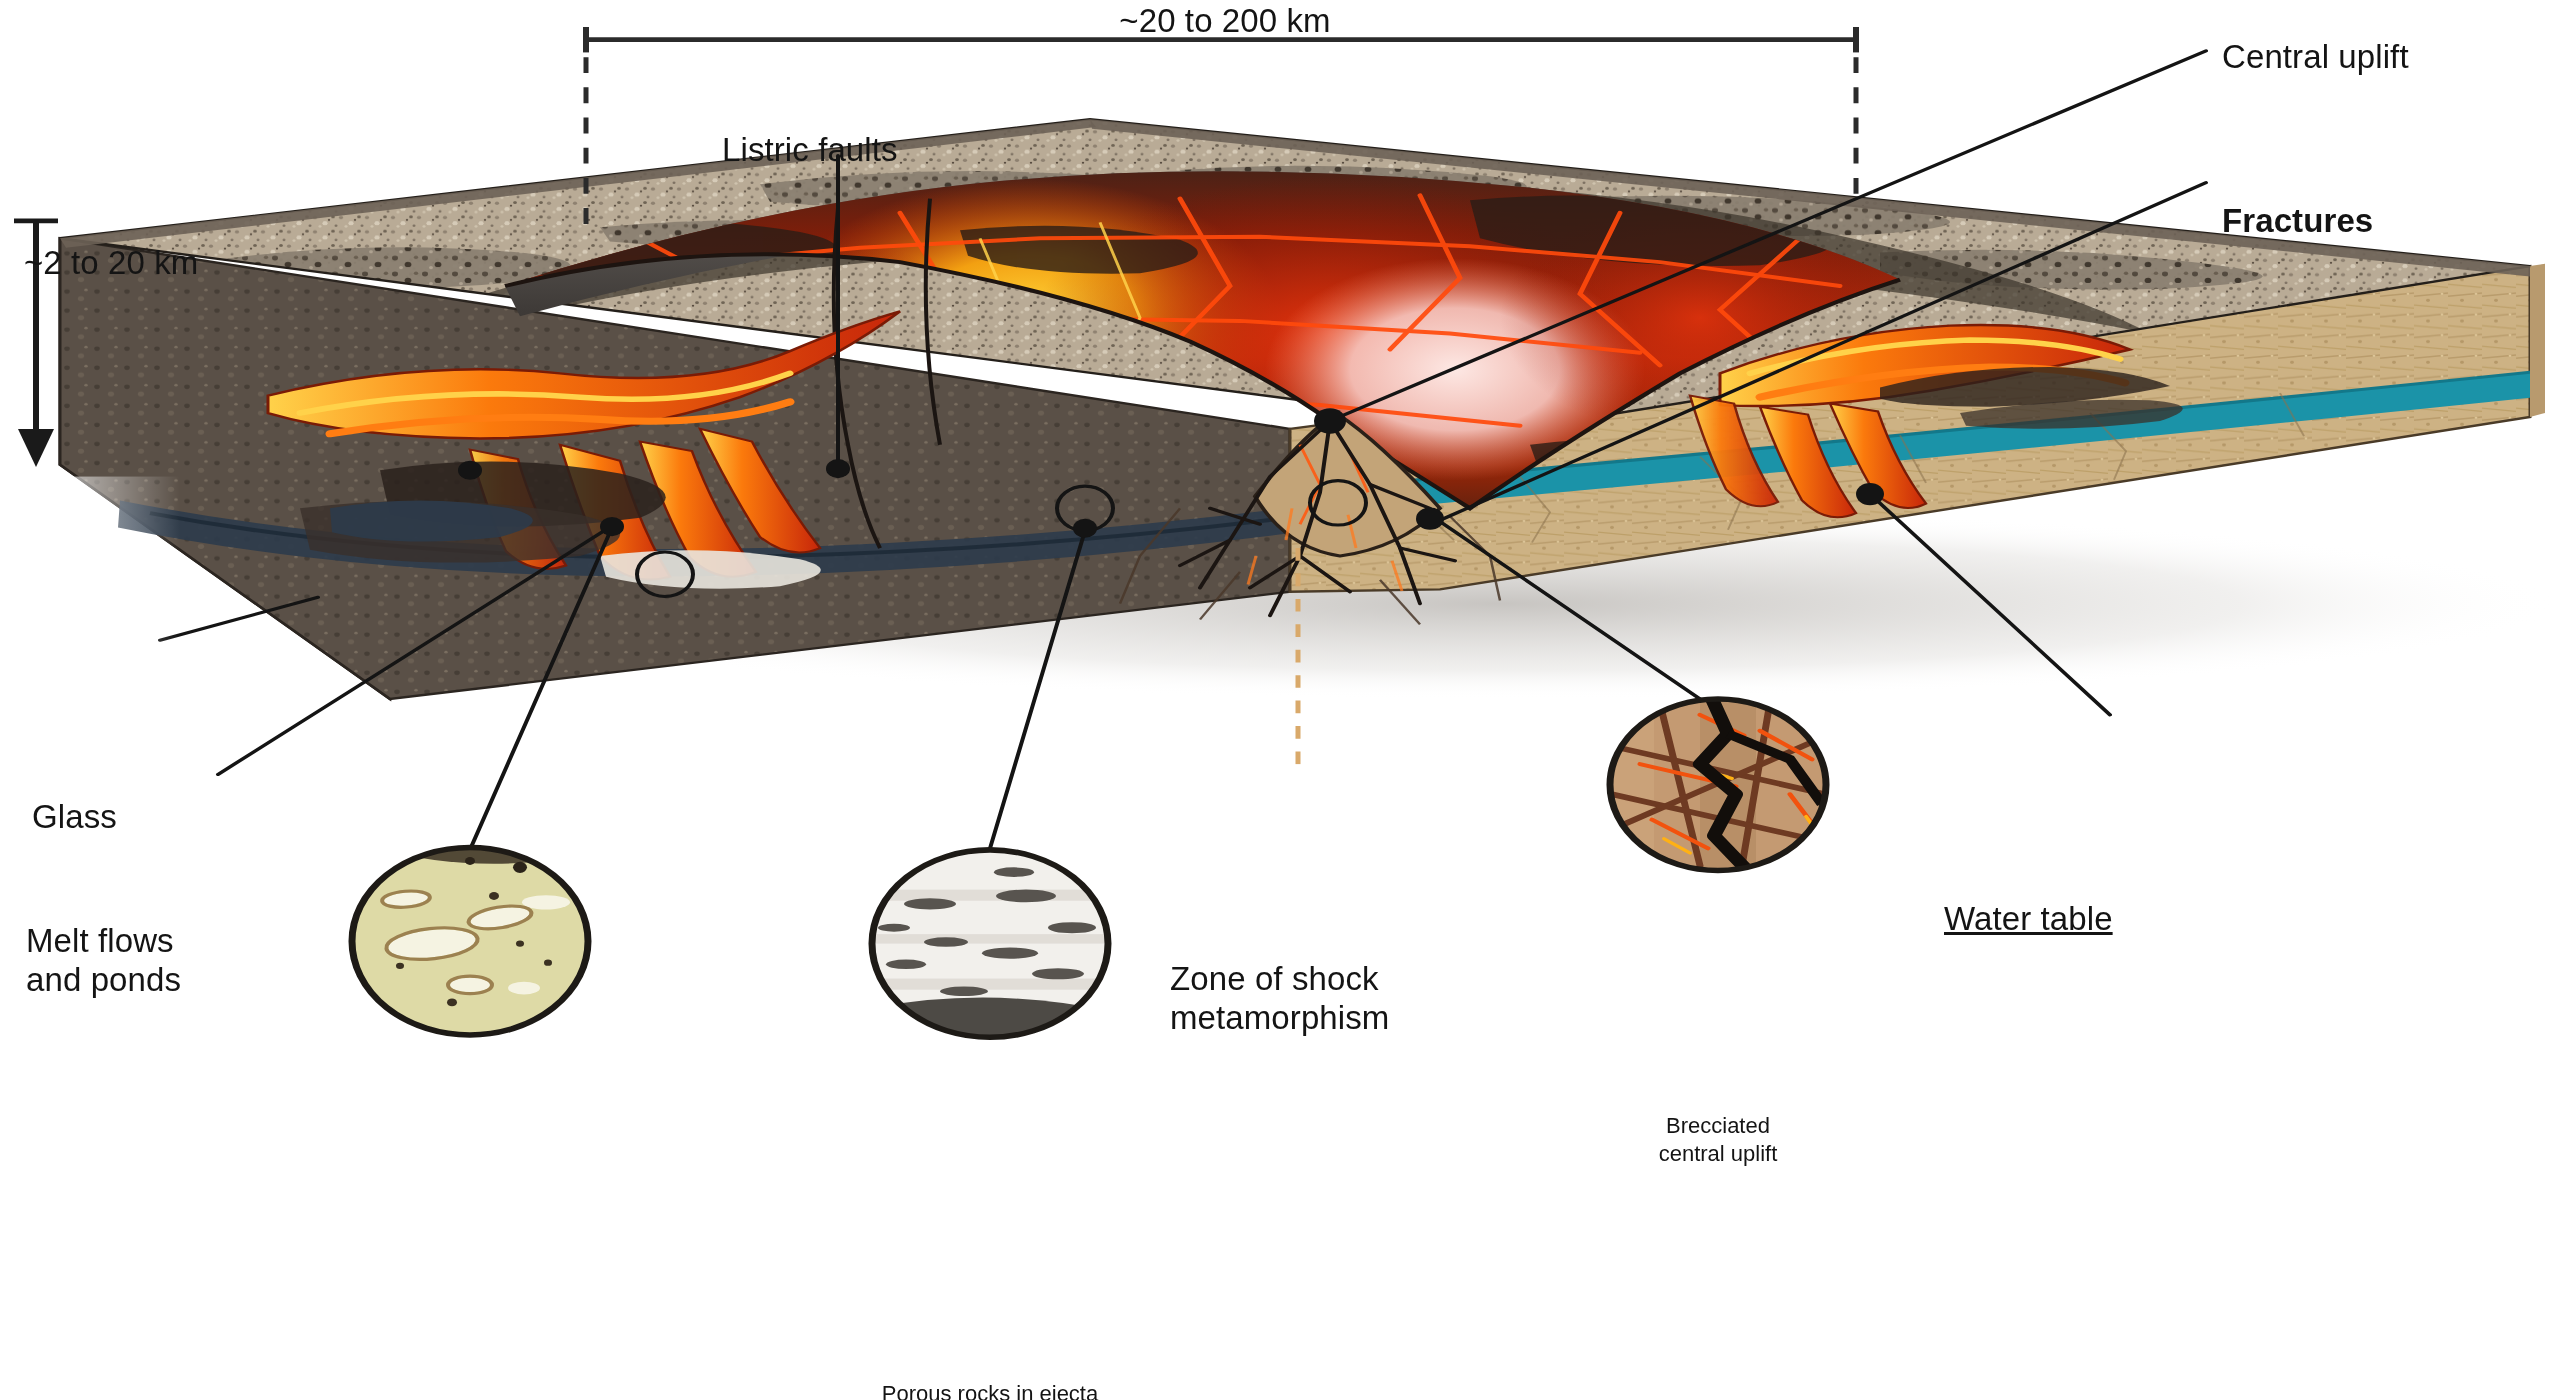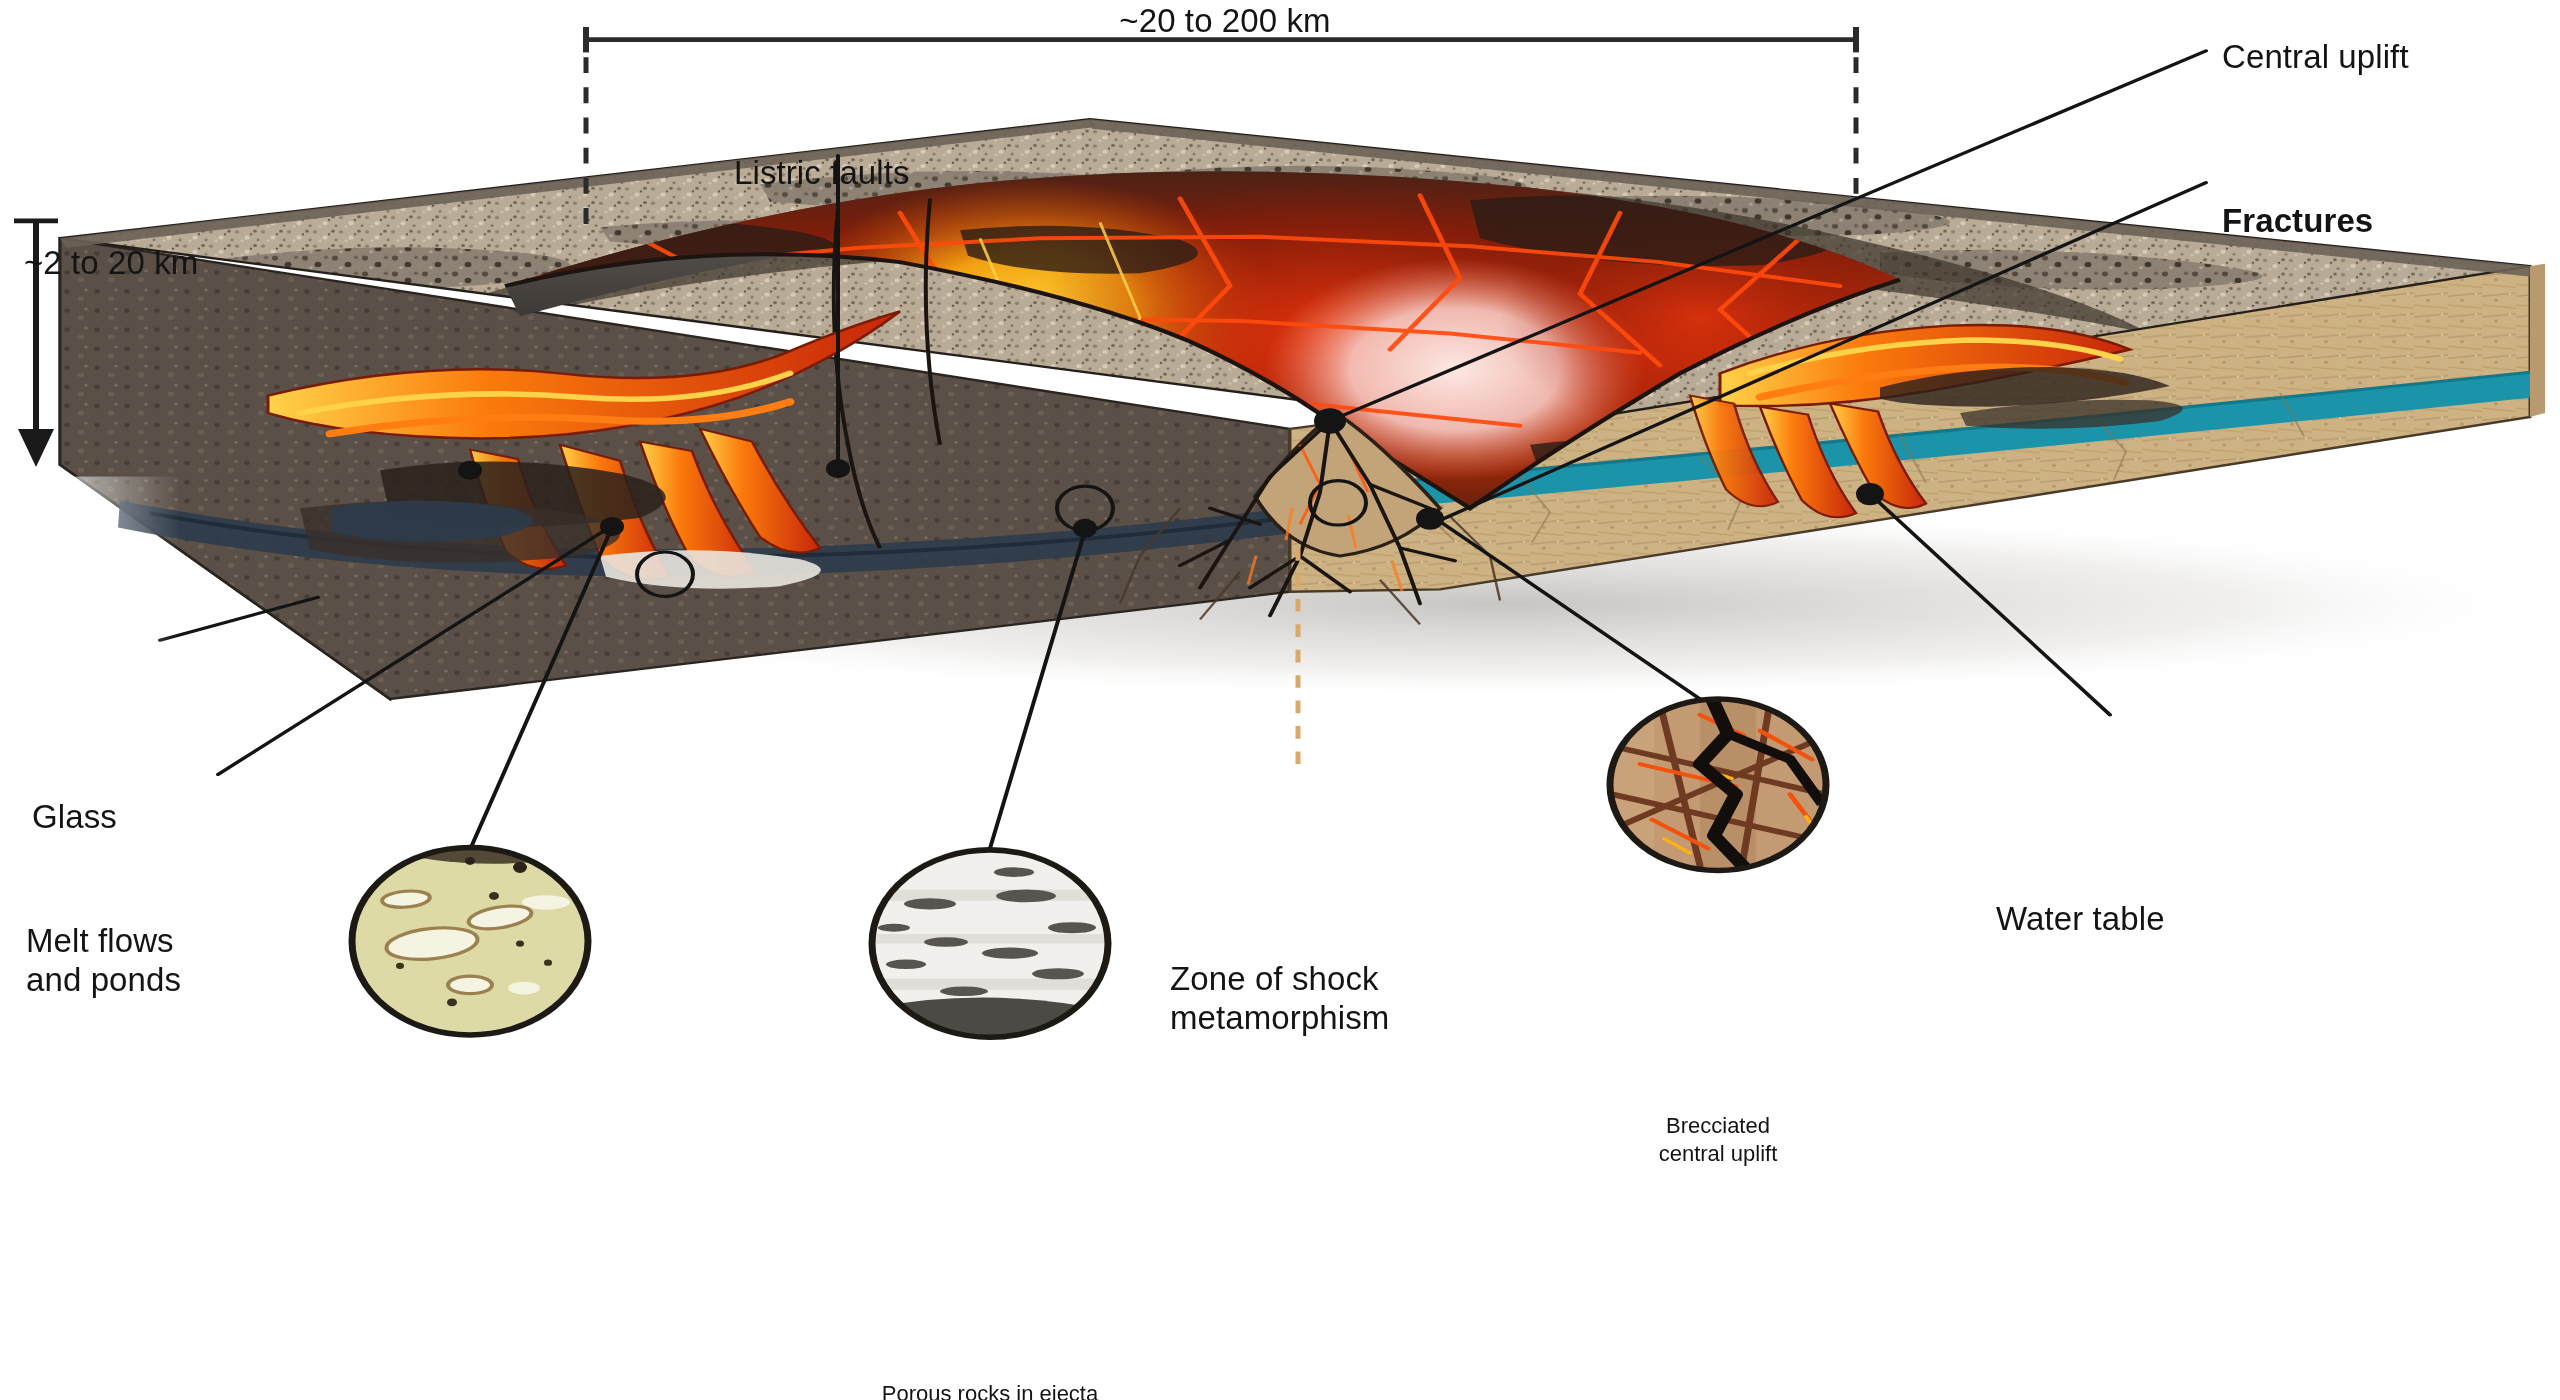--- a/index.html
+++ b/index.html
@@ -445,27 +445,27 @@
   </g>
   <circle cx="1718" cy="988" r="108" fill="none" stroke="#1d1a16" stroke-width="7"></circle>
 
   <rect x="0" y="600" width="180" height="800" fill="url(#gFadeL)" opacity=".95"></rect>
 </svg>
 
 <div class="lbl c" style="left:1050px;top:2px;width:350px;">~20 to 200 km</div>
 
 <div class="lbl" style="left:24px;top:244px;">~2 to 20 km</div>
 
-<div class="lbl" style="left:722px;top:154px;margin-left:12px;">Listric faults</div>
+<div class="lbl" style="left:722px;top:131px;">Listric faults</div>
 
 <div class="lbl" style="left:2222px;top:38px;">Central uplift</div>
 
 <div class="lbl" style="left:2222px;top:202px;font-weight:bold;">Fractures</div>
 
-<div class="lbl" style="left:1996px;top:900px;">Water table</div>
+<div class="lbl" style="left:1944px;top:900px;text-decoration:underline;">Water table</div>
 
 <div class="lbl" style="left:32px;top:798px;">Glass</div>
 
 <div class="lbl" style="left:26px;top:922px;">Melt flows
 and ponds</div>
 
 <div class="lbl" style="left:1170px;top:960px;">Zone of shock
 metamorphism</div>
 
 

